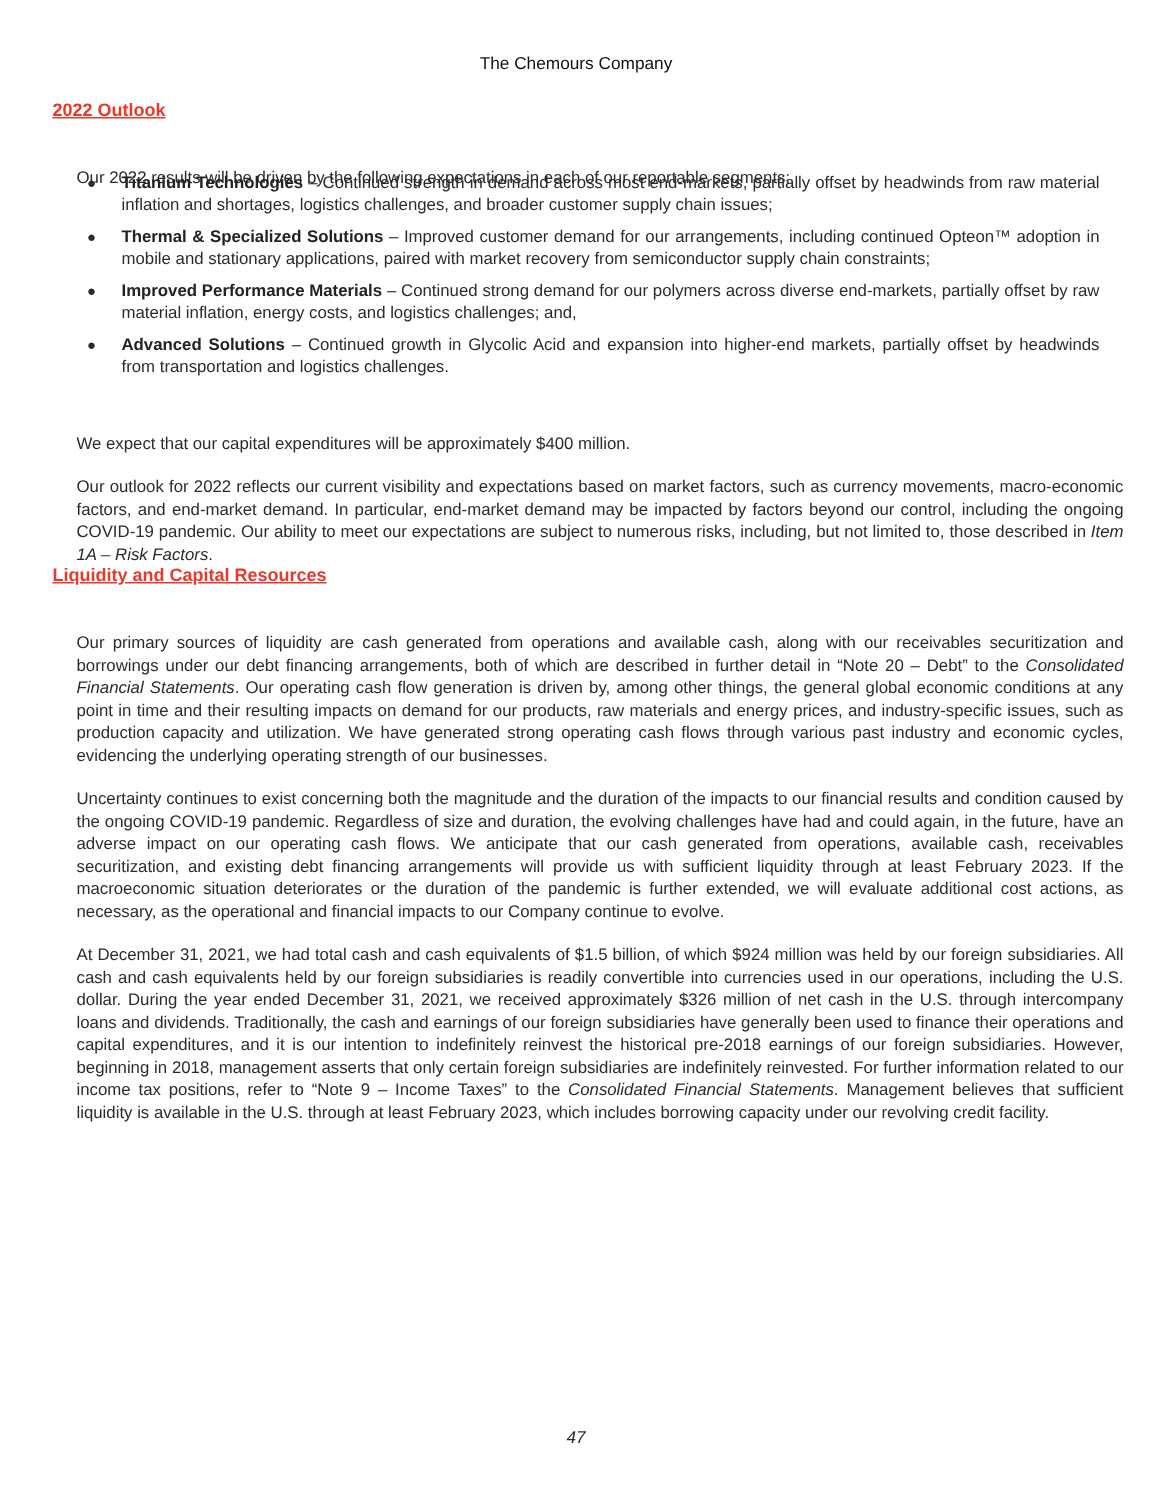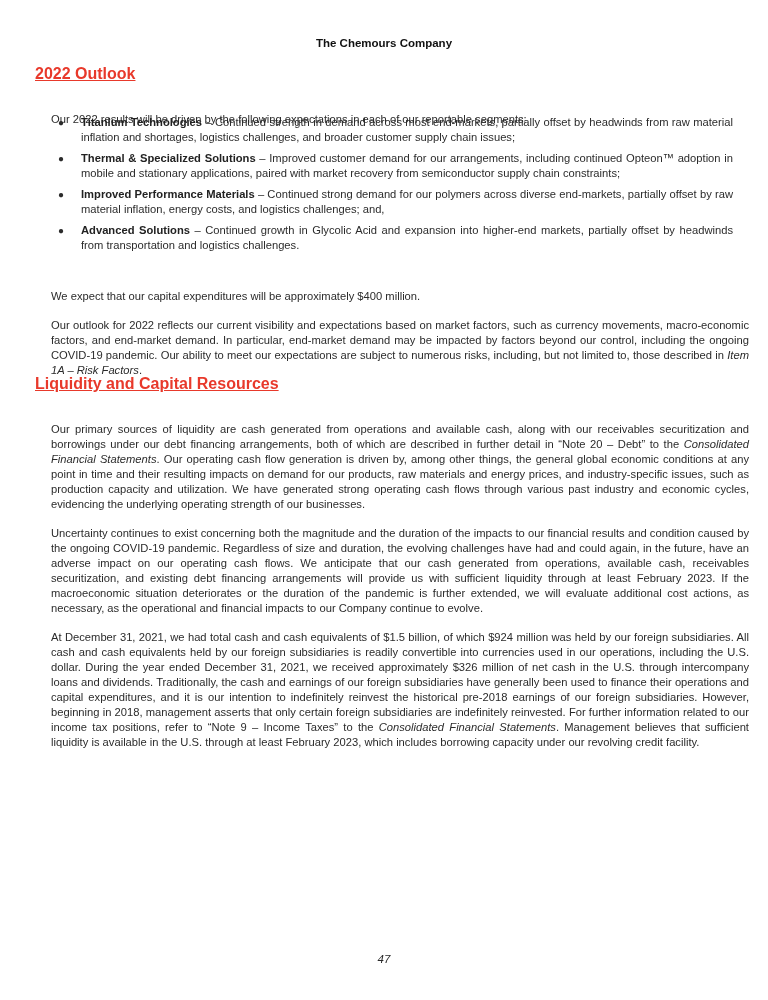--- a/index.html
+++ b/index.html
@@ -8,26 +8,26 @@
       font-family: "Liberation Sans", sans-serif;
       color: #2b2b2b;
       font-size: 11.2px;
       line-height: 15px;
     }
     .page {
       position: absolute; left: 35px; top: 0; width: 698px;
     }
     .doc-title {
       position: absolute; left: 0; top: 36px; width: 698px;
-      text-align: center; font-weight: bold; font-size: 11.5px; color: #111;
+      text-align: center; font-weight: normal; font-size: 11.5px; color: #111;
     }
     .section-heading {
       position: absolute; left: 0;
       font-weight: bold; color: #e8392b; text-decoration: underline;
-      font-size: 16px;
+      font-size: 12px;
     }
     .para {
       position: absolute; left: 0; width: 698px;
       text-align: justify; margin: 16px;
     }
     .bullets {
       position: absolute; left: 0; width: 698px; margin: 0; padding: 0; list-style: none;
     }
     .bullets li {
       position: relative; padding-left: 46px; text-align: justify; margin-bottom: 6px;

